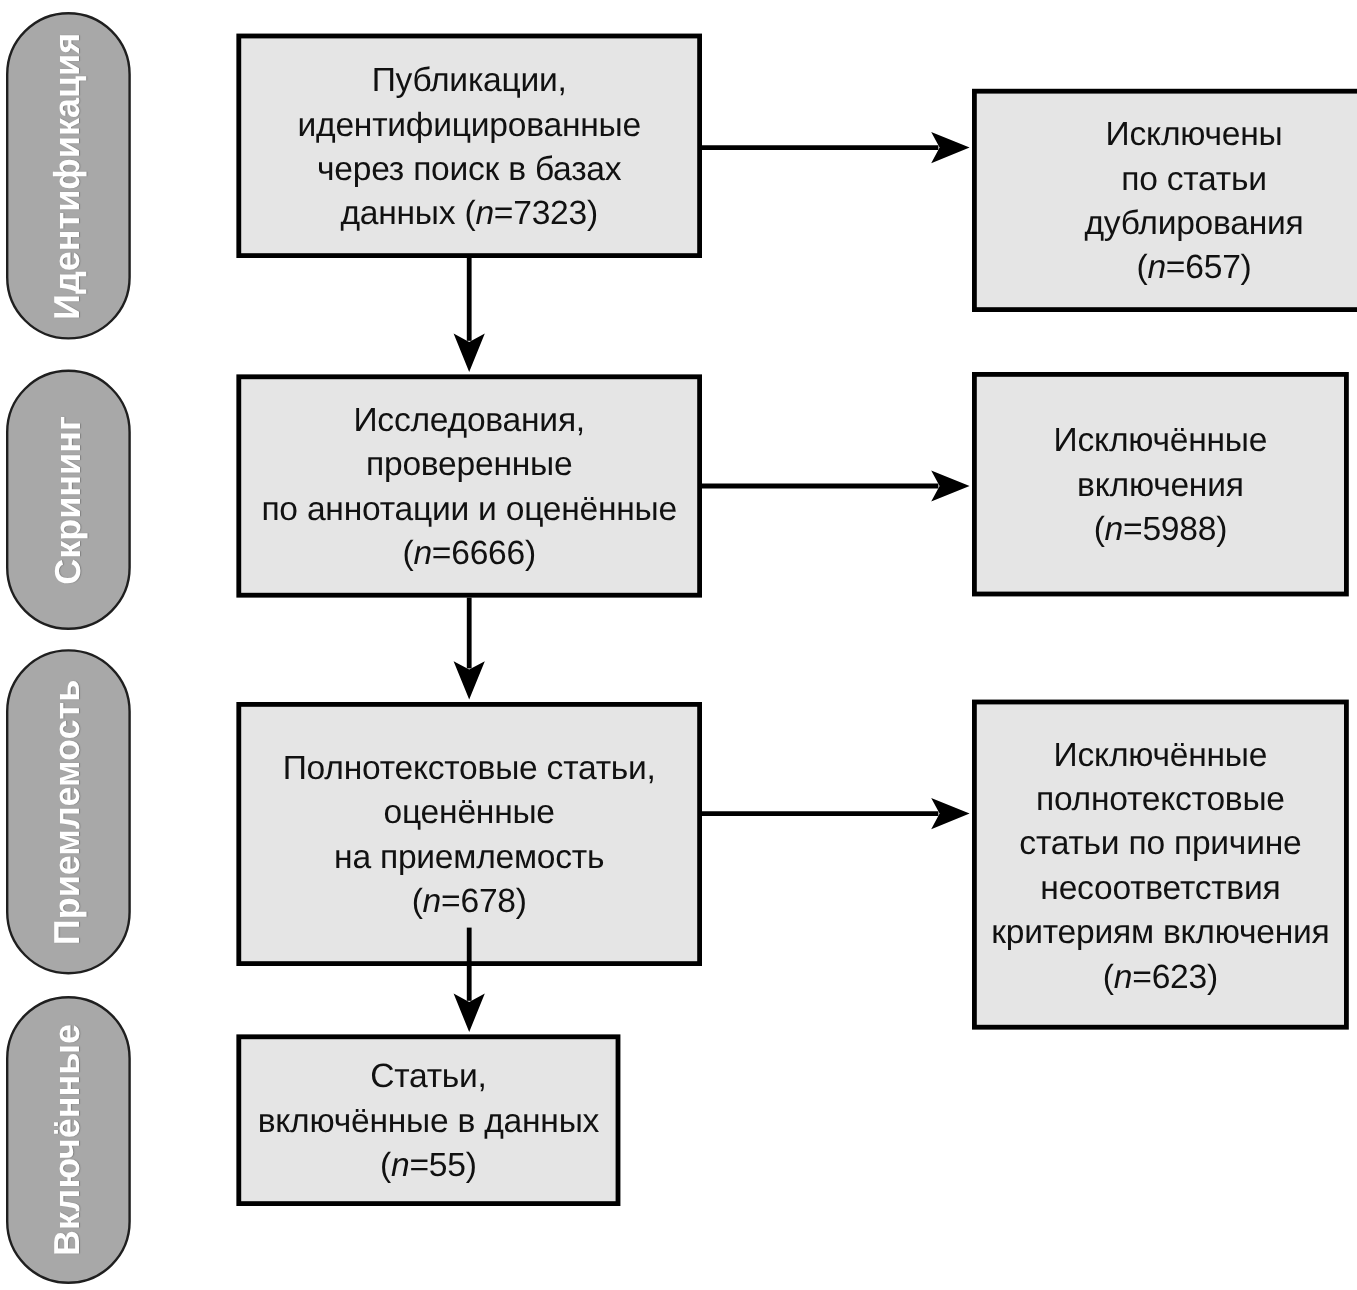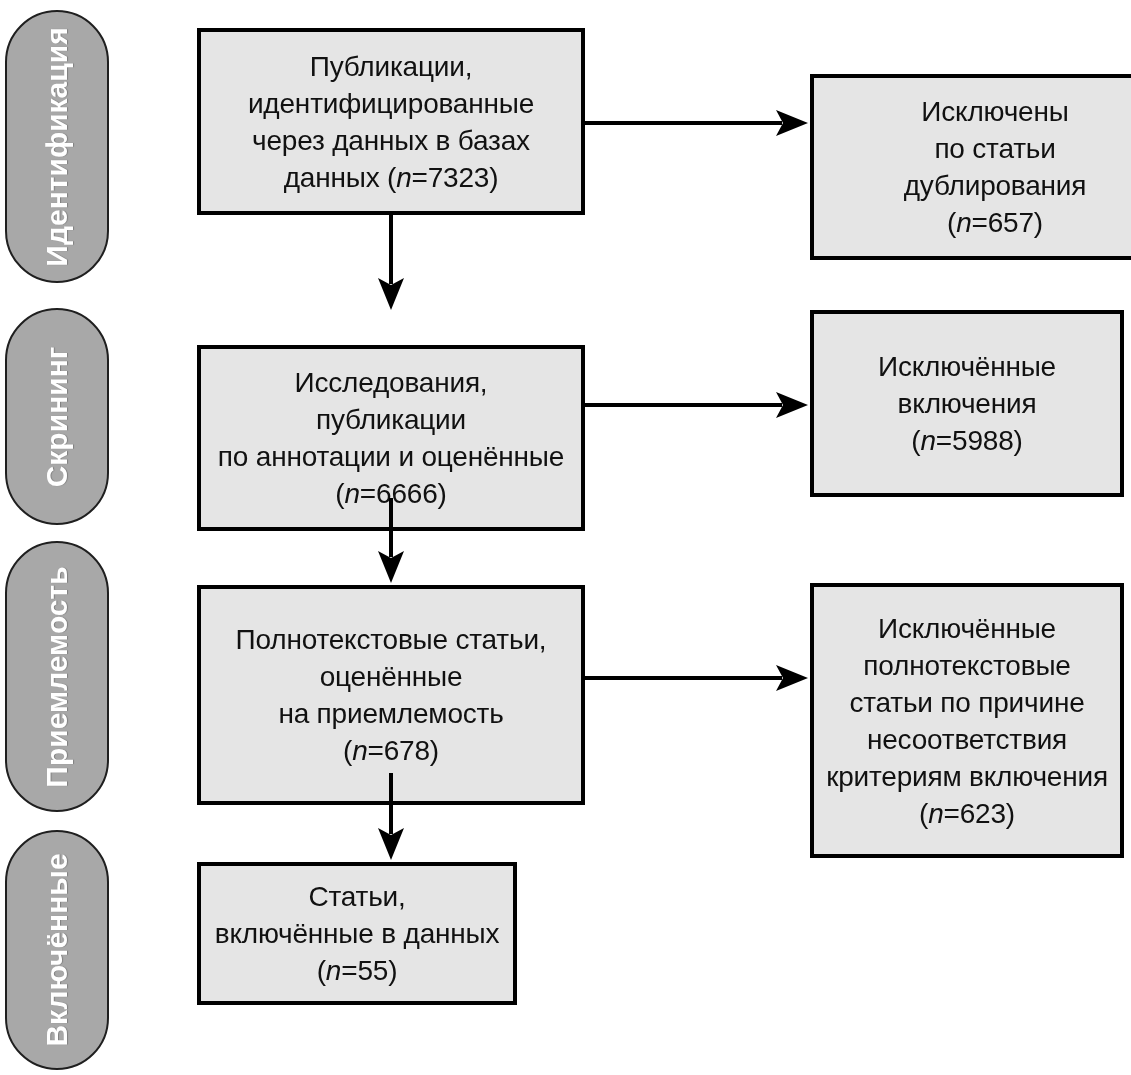--- a/index.html
+++ b/index.html
@@ -67,27 +67,27 @@
   <div class="stage" style="top:541px;height:271px;">
     <span class="stage-label">Приемлемость</span>
   </div>
   <div class="stage" style="top:830px;height:240px;">
     <span class="stage-label">Включённые</span>
   </div>
 
   <div class="box" style="left:197px;top:28px;width:388px;height:187px;">
     <div class="box-line">Публикации,</div>
     <div class="box-line">идентифицированные</div>
-    <div class="box-line">через данных в базах</div>
+    <div class="box-line">через поиск в базах</div>
     <div class="box-line"><span>данных (</span><span class="nvar">n</span><span>=7323)</span></div>
   </div>
 
-  <div class="box" style="left:197px;top:312px;width:388px;height:186px;margin-top:33px;">
+  <div class="box" style="left:197px;top:312px;width:388px;height:186px;">
     <div class="box-line">Исследования,</div>
-    <div class="box-line">публикации</div>
+    <div class="box-line">проверенные</div>
     <div class="box-line">по аннотации и оценённые</div>
     <div class="box-line"><span>(</span><span class="nvar">n</span><span>=6666)</span></div>
   </div>
 
   <div class="box" style="left:197px;top:585px;width:388px;height:220px;">
     <div class="box-line">Полнотекстовые статьи,</div>
     <div class="box-line">оценённые</div>
     <div class="box-line">на приемлемость</div>
     <div class="box-line"><span>(</span><span class="nvar">n</span><span>=678)</span></div>
   </div>

